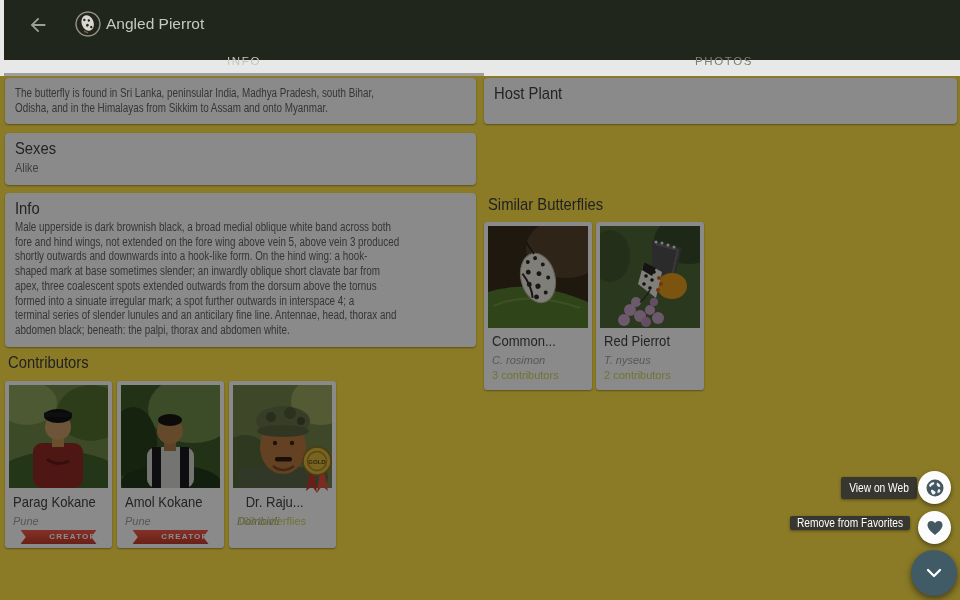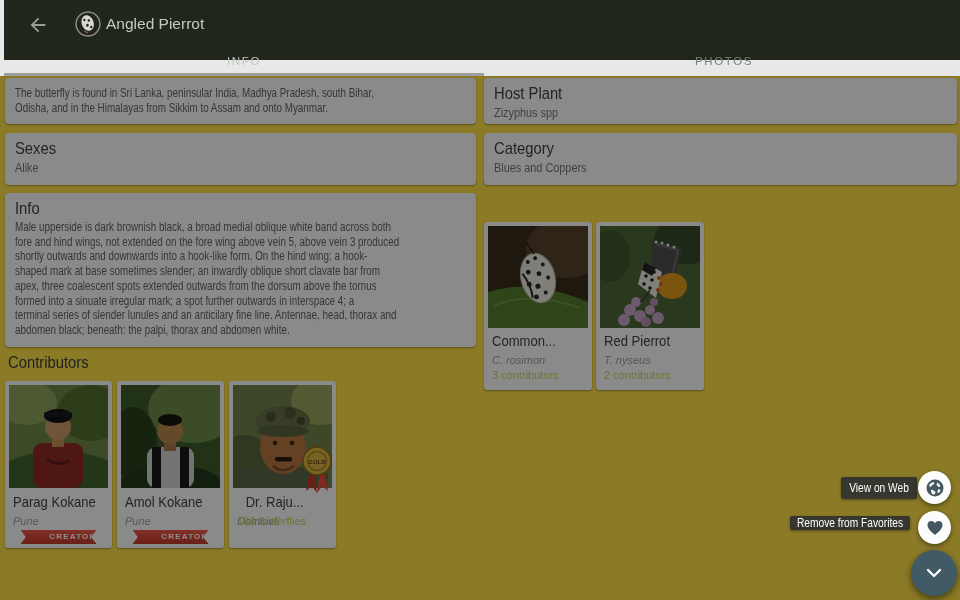--- a/index.html
+++ b/index.html
@@ -150,28 +150,24 @@
         <text x="18" y="19" font-size="6" text-anchor="middle" fill="#5d4510" font-weight="bold">GOLD</text>
       </svg>
     </span>
     <div class="pname" style="top:112px;text-align:right;"><span class="c87">Dr. Raju...</span></div>
     <div class="psub" style="top:134px;">Dombivli</div>
     <div class="pstat" style="top:134px;">163 butterflies</div>
   </div>
 
   <div class="card" style="left:484px; top:2px; width:473px; height:46px;">
     <div class="ctitle"><span class="c87">Host Plant</span></div>
-    <div class="cvalue"><span class="c87">Zizyphus spp</span></div>
-  </div>
-
-  <div class="card" style="left:484px; top:57px; width:473px; height:52px;">
-    <div class="ctitle"><span class="c87">Category</span></div>
-    <div class="cvalue"><span class="c87">Blues and Coppers</span></div>
-  </div>
-
+  </div>
+
+
+  <div class="section-h" style="left:488px; top:119px;"><span class="c87">Similar Butterflies</span></div>
 
   <div class="pcard" style="left:484px; top:146px; width:108px; height:168px;">
     <span class="photo" style="width:100px; height:102px;">
       <svg width="100" height="102" viewBox="0 0 100 102">
         <rect width="100" height="102" fill="#3a2d1d"></rect>
         <ellipse cx="78" cy="22" rx="40" ry="30" fill="#55422a"></ellipse>
         <path d="M0 102 L0 66 Q42 52 100 76 L100 102 Z" fill="#587d2e"></path>
         <path d="M6 80 Q40 64 92 82" stroke="#6f9440" stroke-width="2" fill="none"></path>
         <g transform="rotate(-14 50 52)">
           <ellipse cx="50" cy="52" rx="17" ry="25" fill="#eae6da" stroke="#b9b4a6"></ellipse>

